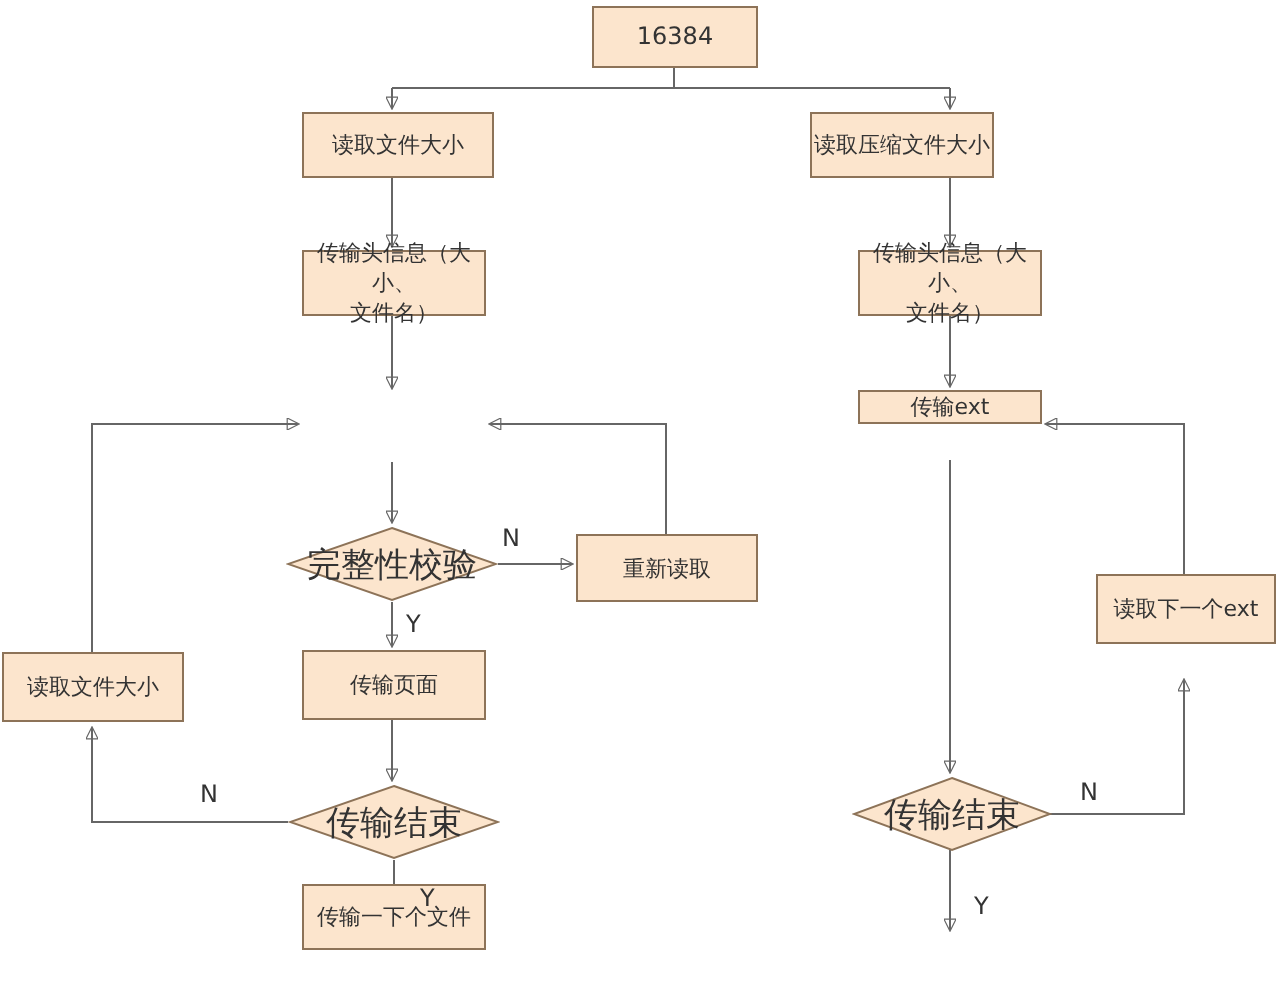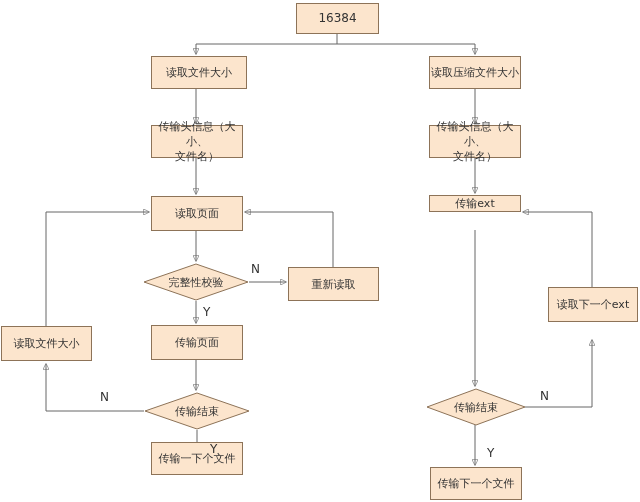--- a/index.html
+++ b/index.html
@@ -30,21 +30,21 @@
     color:var(--text-color);
     font-size:11px;
     line-height:15px;
     white-space:pre-line;
   }
   .diamond{
     position:absolute;
     display:flex;align-items:center;justify-content:center;
     text-align:center;
     color:var(--text-color);
-    font-size:11px;
+    font-size:17px;
   }
   .diamond svg{position:absolute;left:0;top:0;width:100%;height:100%;}
   .diamond svg polygon{fill:var(--node-fill);stroke:var(--node-border);stroke-width:1;}
   .diamond .lbl{position:relative;}
   .edge-label{
     position:absolute;
     color:var(--text-color);
     font-size:12px;
     line-height:12px;
   }
@@ -91,23 +91,20 @@
 
   <div class="node" style="left:151px;top:56px;width:96px;height:33px">
     <span class="lbl">读取文件大小</span>
   </div>
 
   <div class="node" style="left:151px;top:125px;width:92px;height:33px">
     <span class="lbl">传输头信息（大小、
 文件名）</span>
   </div>
 
-  <div class="node" style="left:151px;top:196px;width:92px;height:35px">
-    <span class="lbl">读取页面</span>
-  </div>
 
   <div class="diamond" style="left:143px;top:263px;width:106px;height:38px">
     <svg viewBox="0 0 106 38" preserveAspectRatio="none">
       <polygon points="53,1 105,19 53,37 1,19"></polygon>
     </svg>
     <span class="lbl">完整性校验</span>
   </div>
 
   <div class="node" style="left:151px;top:325px;width:92px;height:35px">
     <span class="lbl">传输页面</span>
@@ -125,21 +122,21 @@
   </div>
 
   <div class="node" style="left:1px;top:326px;width:91px;height:35px">
     <span class="lbl">读取文件大小</span>
   </div>
 
   <div class="node" style="left:151px;top:442px;width:92px;height:33px">
     <span class="lbl">传输一下个文件</span>
   </div>
 
-  <div class="node" style="left:429px;top:56px;width:92px;height:33px">
+  <div class="node" style="left:405px;top:56px;width:92px;height:33px">
     <span class="lbl">读取压缩文件大小</span>
   </div>
 
   <div class="node" style="left:429px;top:125px;width:92px;height:33px">
     <span class="lbl">传输头信息（大小、
 文件名）</span>
   </div>
 
   <div class="node" style="left:429px;top:195px;width:92px;height:17px">
     <span class="lbl">传输ext</span>
@@ -149,23 +146,20 @@
     <span class="lbl">读取下一个ext</span>
   </div>
 
   <div class="diamond" style="left:426px;top:388px;width:100px;height:38px">
     <svg viewBox="0 0 100 38" preserveAspectRatio="none">
       <polygon points="50,1 99,19 50,37 1,19"></polygon>
     </svg>
     <span class="lbl">传输结束</span>
   </div>
 
-  <div class="node" style="left:430px;top:467px;width:92px;height:33px">
-    <span class="lbl">传输下一个文件</span>
-  </div>
 
   <div class="edge-label" style="left:251px;top:263px">N</div>
   <div class="edge-label" style="left:203px;top:306px">Y</div>
   <div class="edge-label" style="left:100px;top:391px">N</div>
   <div class="edge-label" style="left:210px;top:443px">Y</div>
   <div class="edge-label" style="left:540px;top:390px">N</div>
   <div class="edge-label" style="left:487px;top:447px">Y</div>
 
 </div>
 

